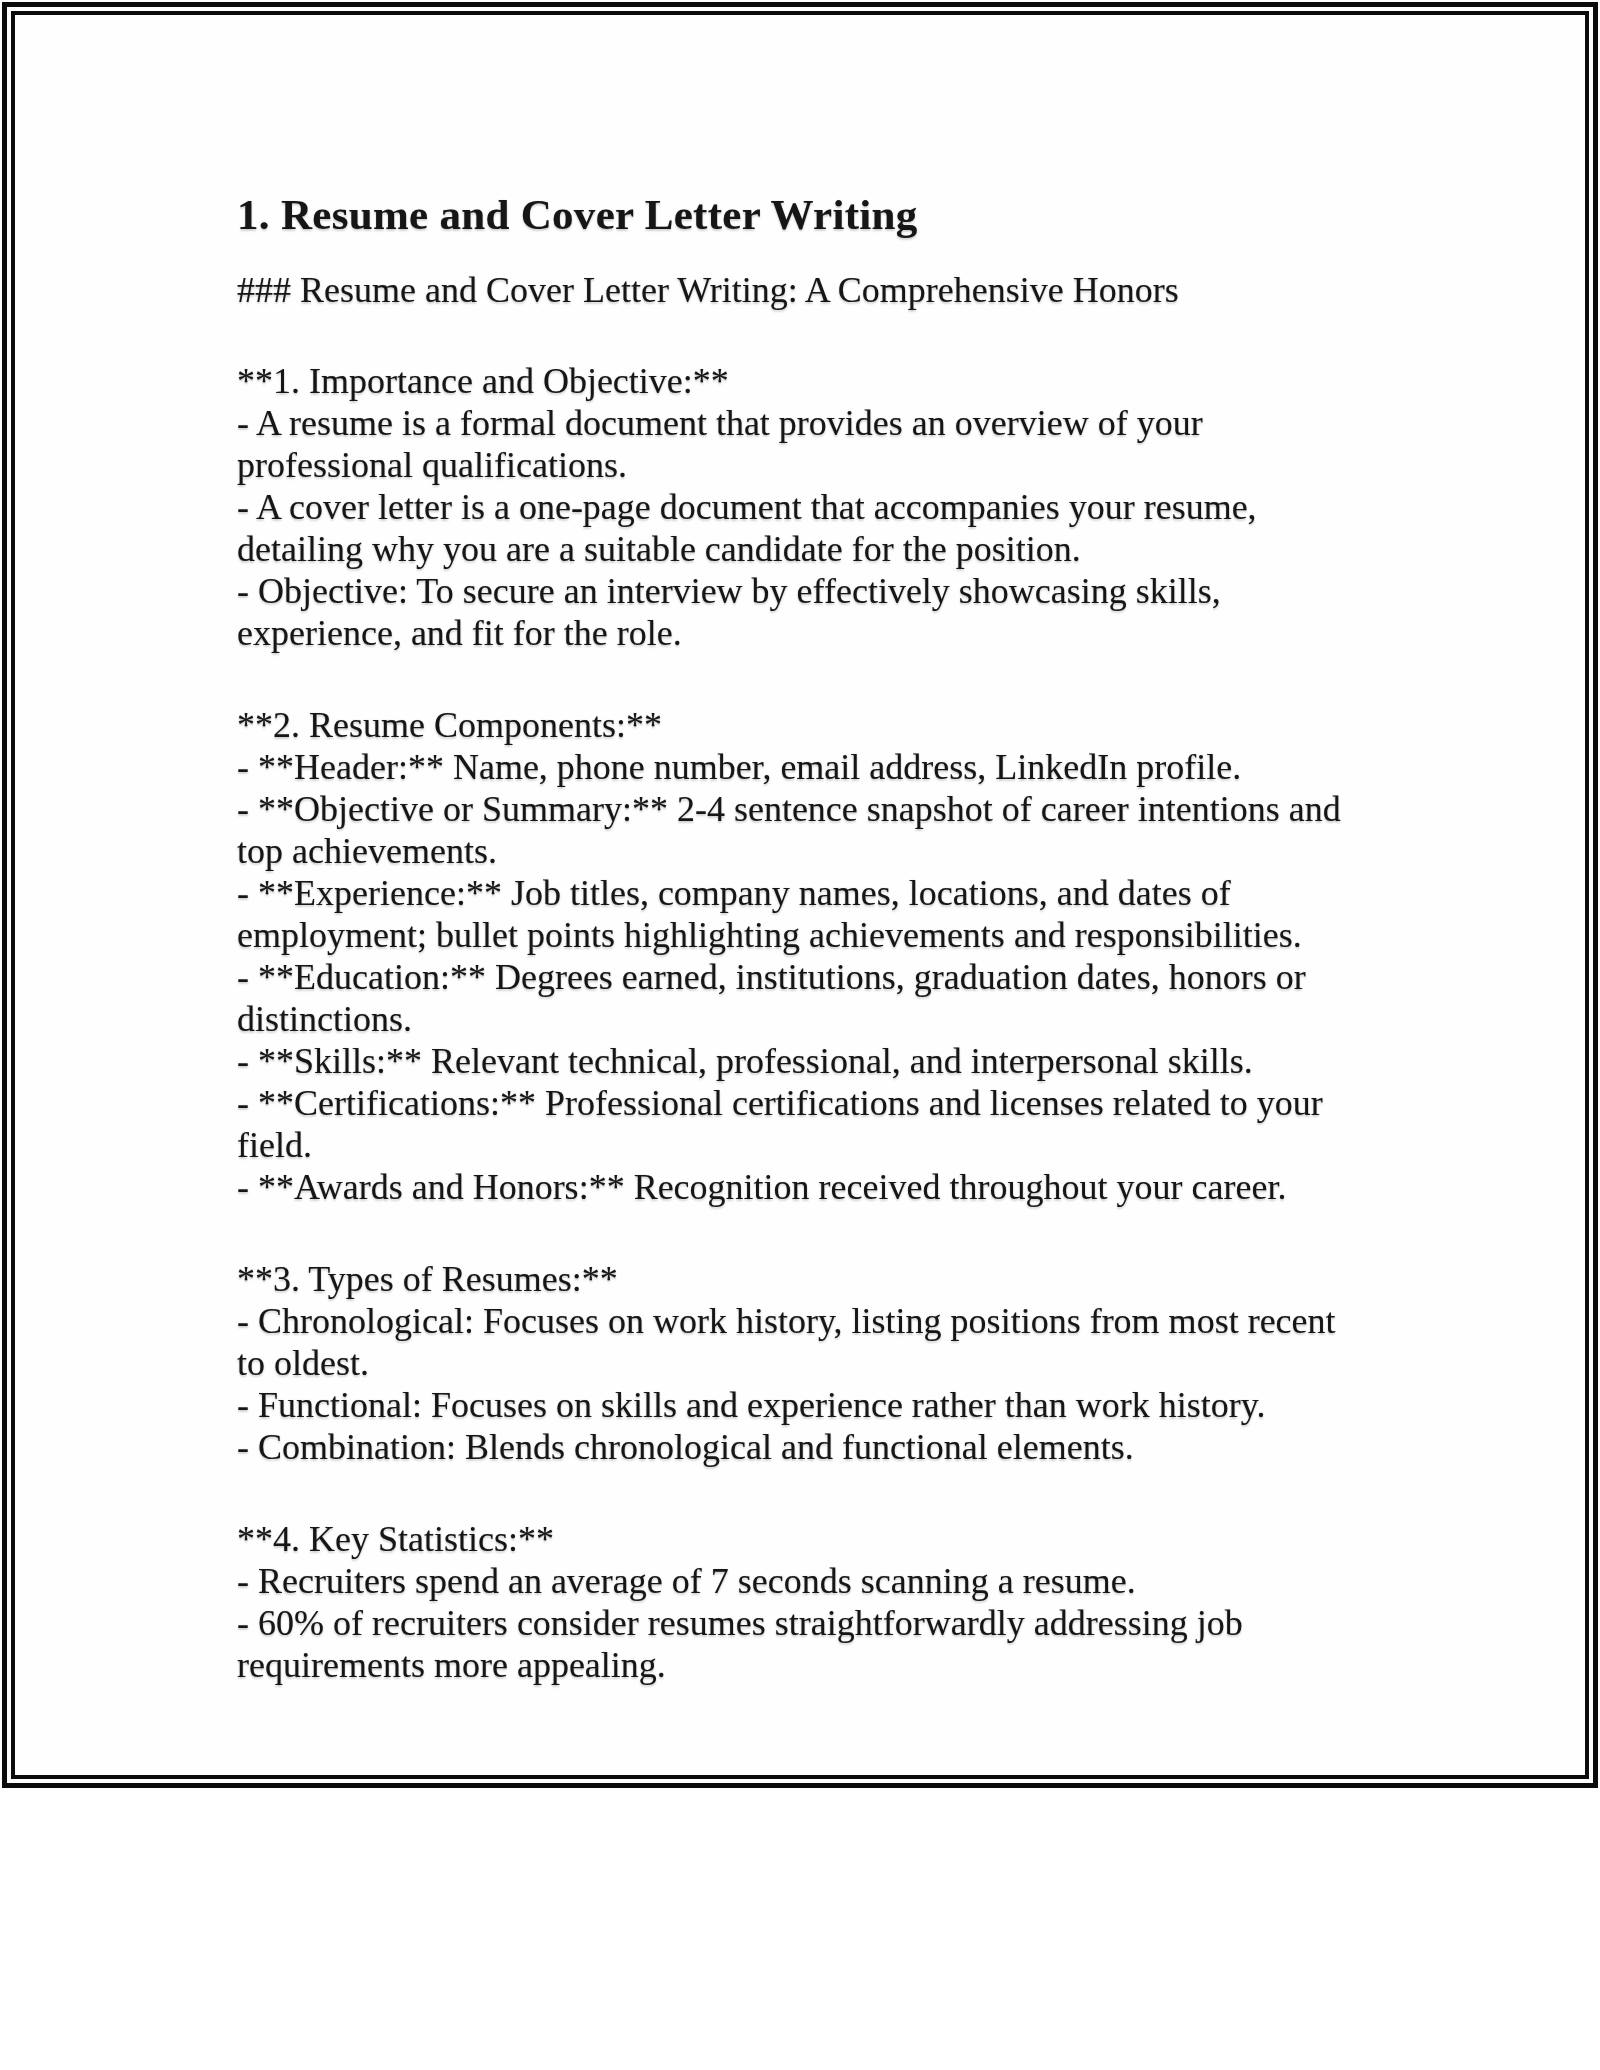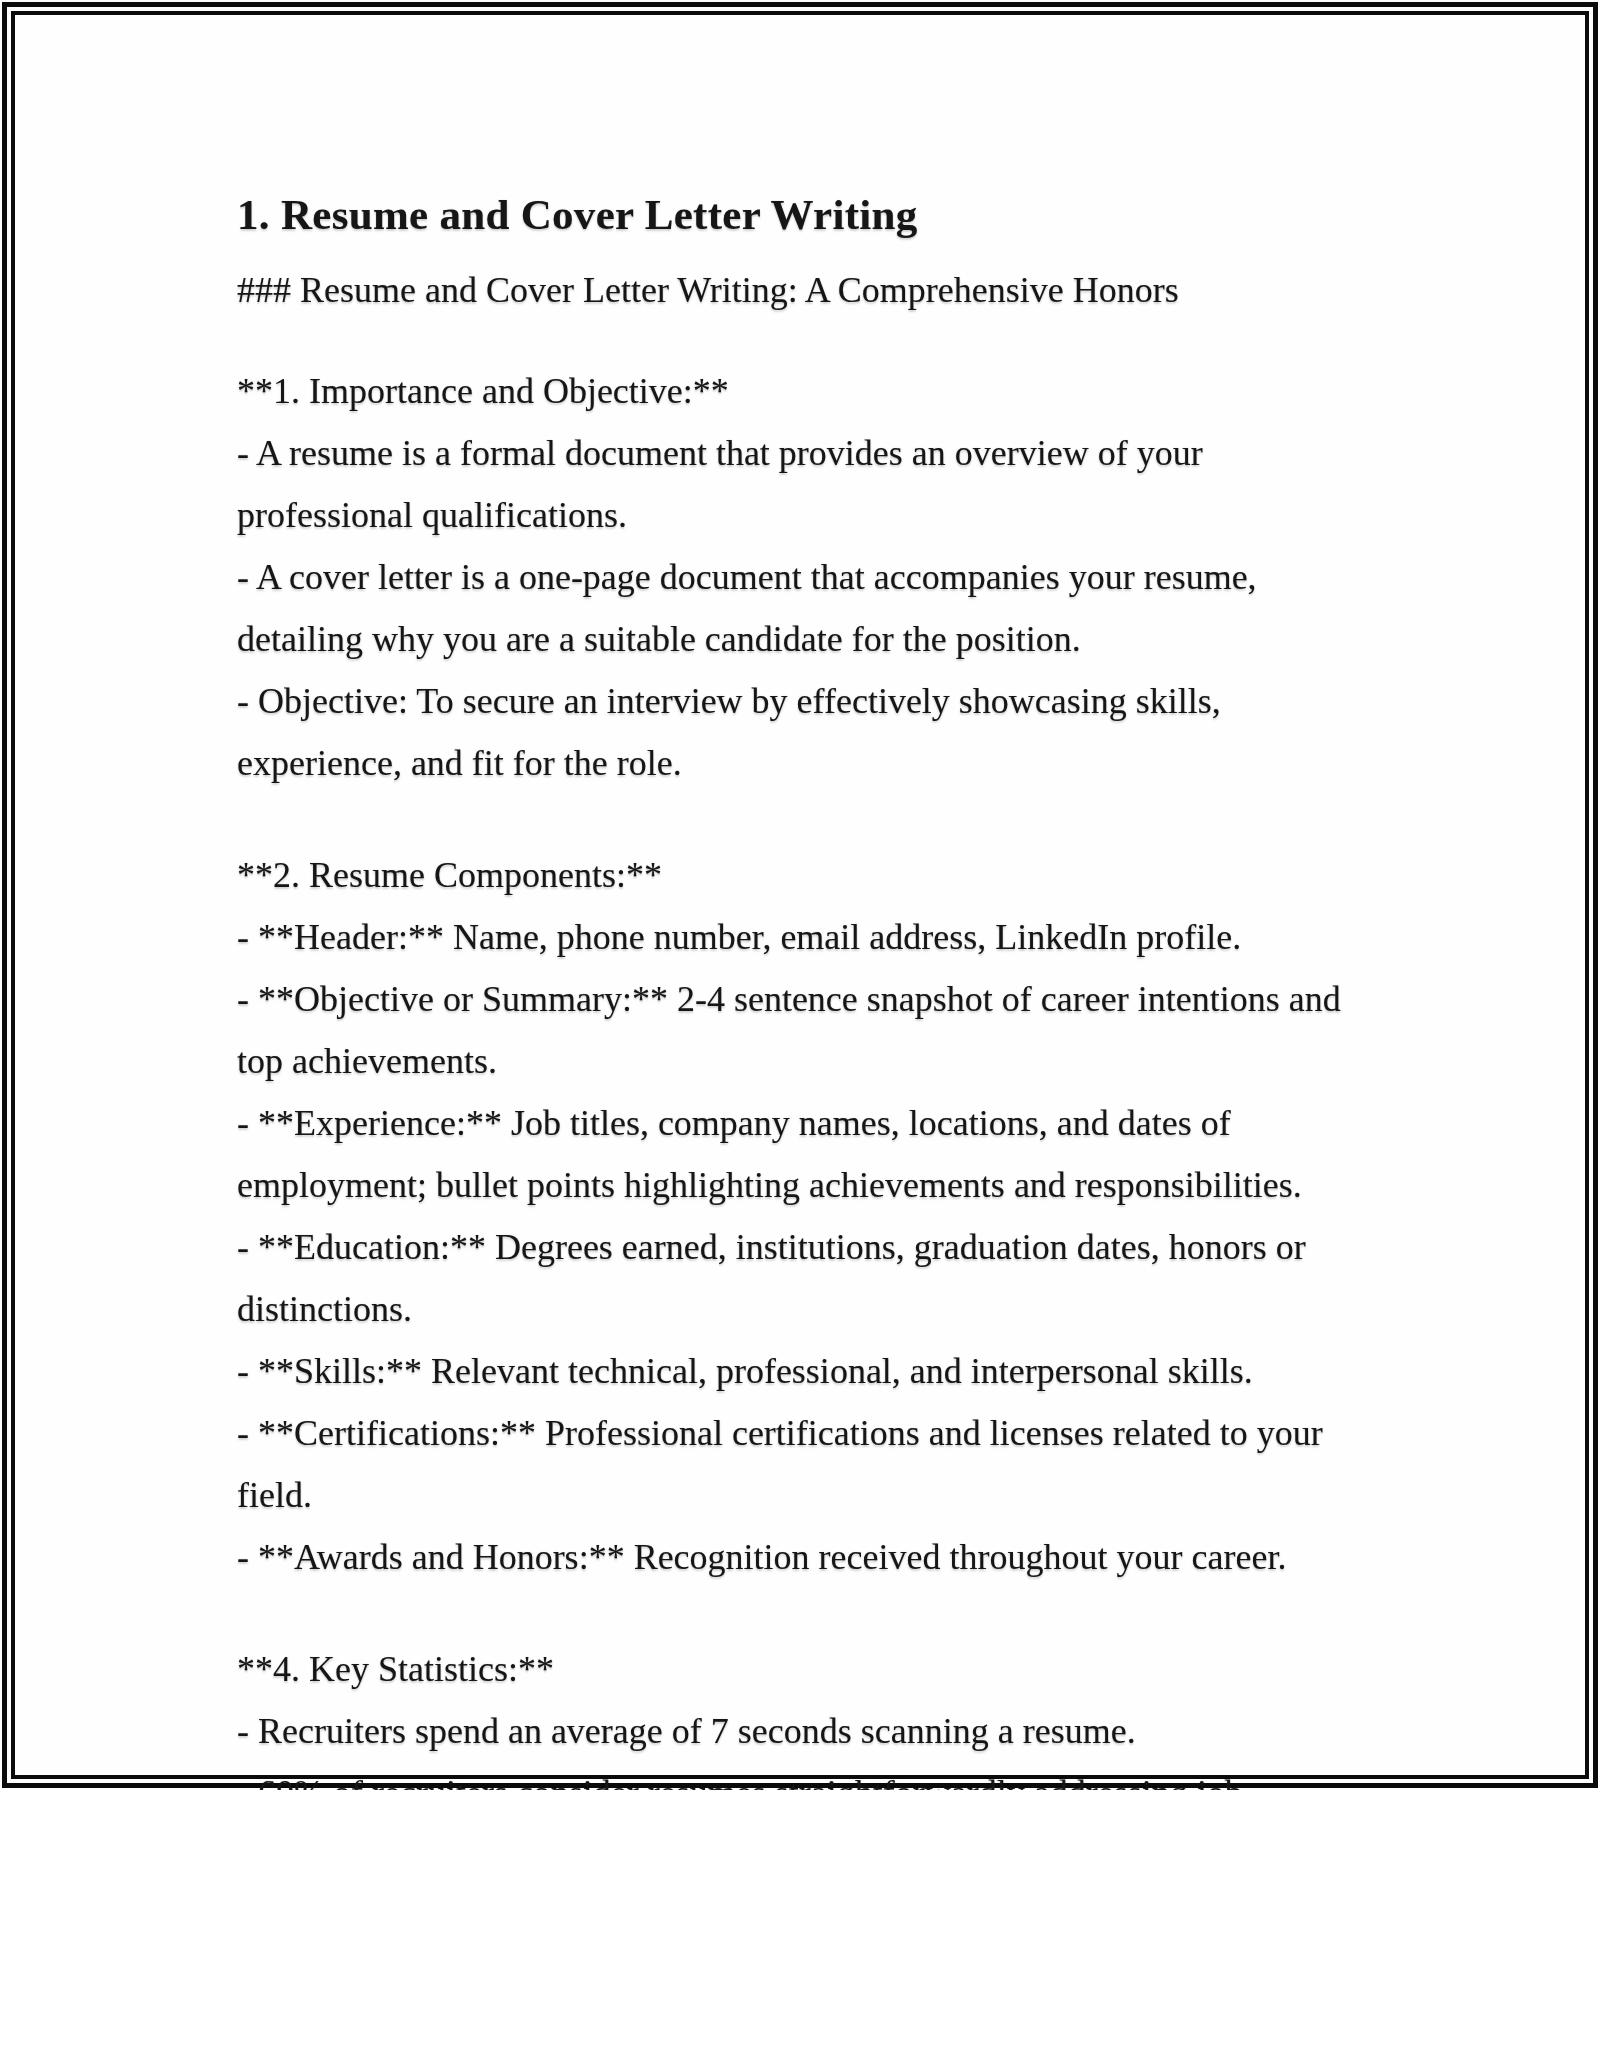--- a/index.html
+++ b/index.html
@@ -44,21 +44,21 @@
     white-space: pre;
   }
   .doc-subtitle {
     font-size: 36px;
     line-height: 49px;
     margin: 0 0 45px 0;
     white-space: pre;
   }
   .section {
     font-size: 36px;
-    line-height: 62px;
+    line-height: 42px;
     margin: 0 0 50px 0;
     white-space: pre;
   }
 </style>
 </head>
 <body>
 
 <div class="page">
   <div class="frame-outer"></div>
   <div class="frame-inner"></div>
@@ -82,19 +82,24 @@
 top achievements.
 - **Experience:** Job titles, company names, locations, and dates of
 employment; bullet points highlighting achievements and responsibilities.
 - **Education:** Degrees earned, institutions, graduation dates, honors or
 distinctions.
 - **Skills:** Relevant technical, professional, and interpersonal skills.
 - **Certifications:** Professional certifications and licenses related to your
 field.
 - **Awards and Honors:** Recognition received throughout your career.</div>
 
+    <div class="section">**3. Types of Resumes:**
+- Chronological: Focuses on work history, listing positions from most recent
+to oldest.
+- Functional: Focuses on skills and experience rather than work history.
+- Combination: Blends chronological and functional elements.</div>
 
     <div class="section">**4. Key Statistics:**
 - Recruiters spend an average of 7 seconds scanning a resume.
 - 60% of recruiters consider resumes straightforwardly addressing job
 requirements more appealing.</div>
   </div>
 </div>
 
 </body></html>

